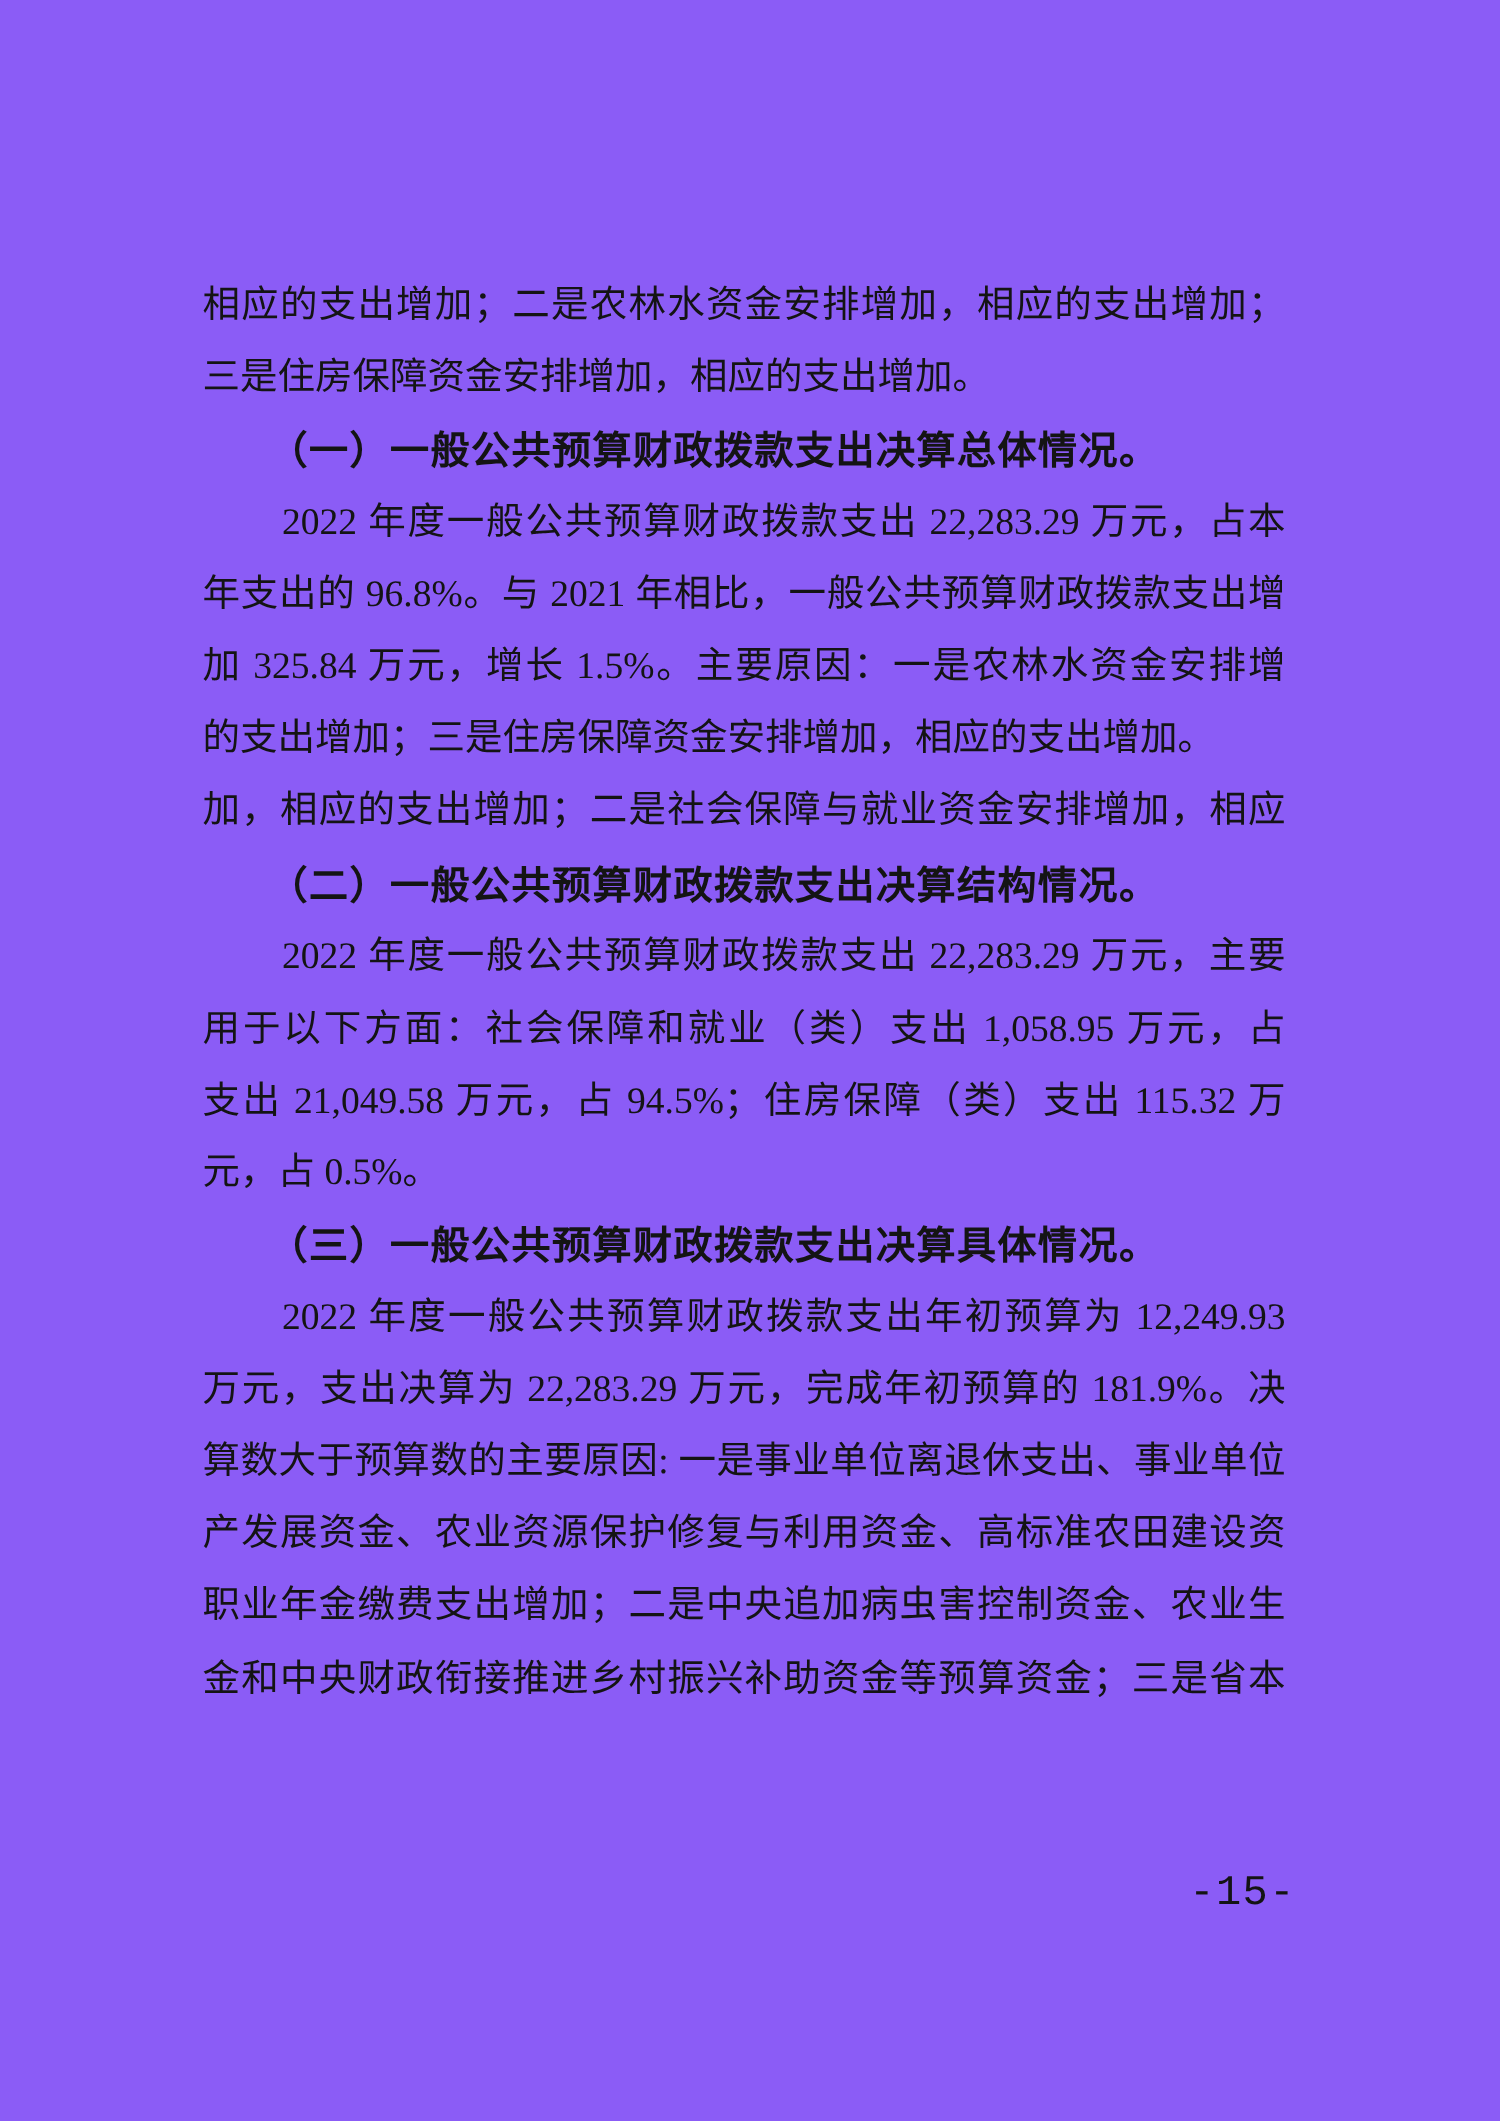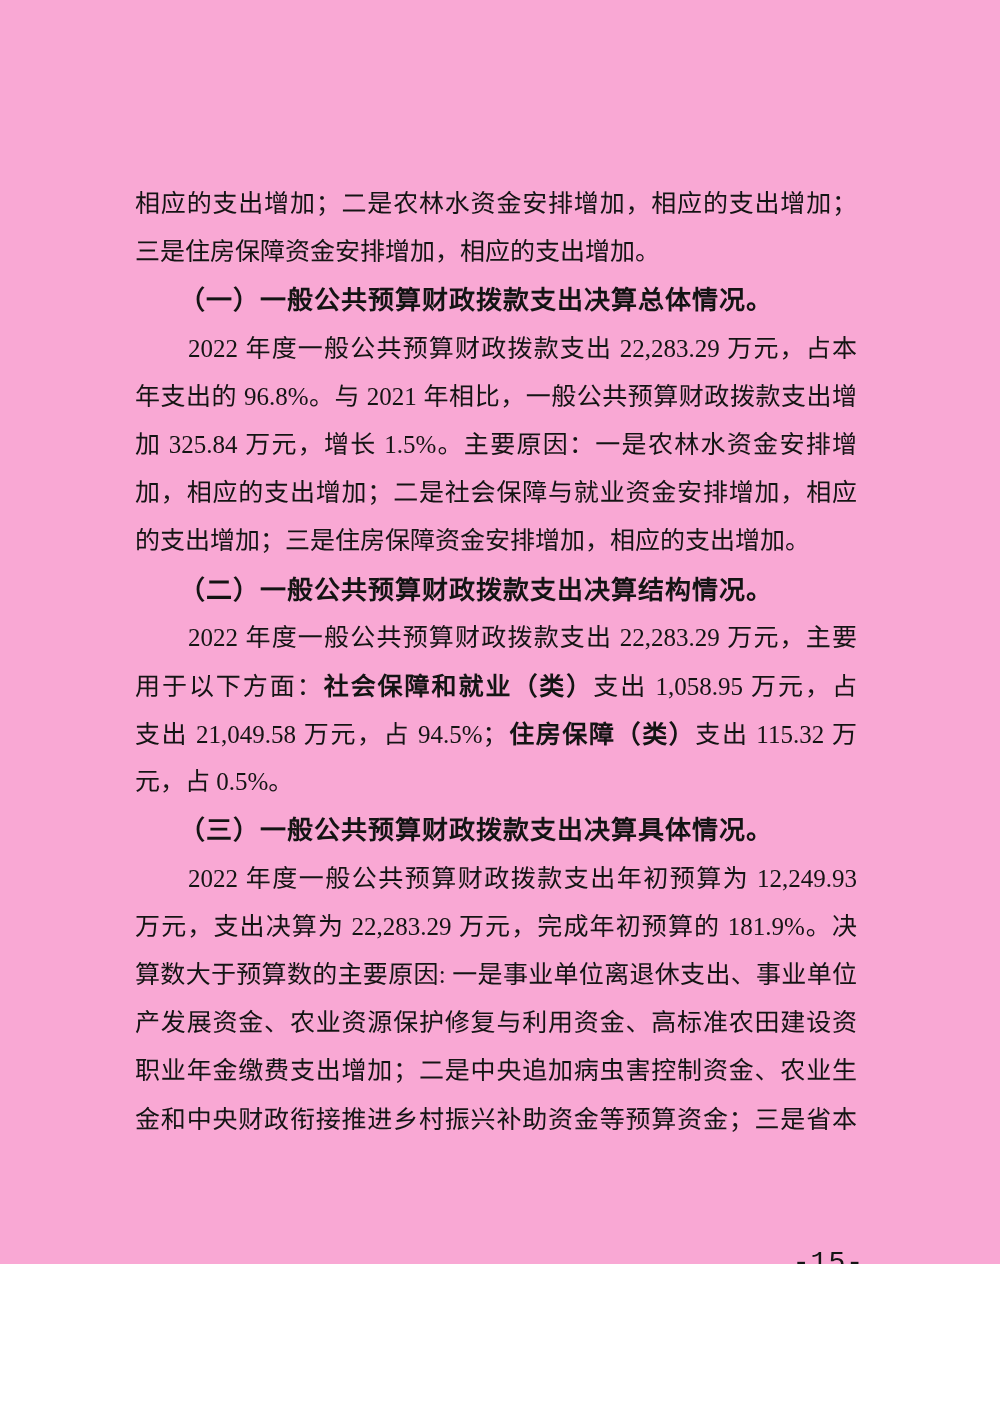--- a/index.html
+++ b/index.html
@@ -3,22 +3,22 @@
 <meta charset="utf-8">
 <style>
   html, body {
     margin: 0;
     padding: 0;
     background: #ffffff;
   }
   .page {
     position: relative;
     width: 1000px;
-    height: 1264px;
-    background: #f9a8d4;
+    height: 1414px;
+    background: #8b5cf6;
     font-family: "Liberation Serif", serif;
     color: #141414;
     overflow: hidden;
   }
   .textblock {
     position: absolute;
     left: 135px;
     top: 180px;
     width: 722px;
   }
@@ -41,21 +41,21 @@
     font-family: "Liberation Sans", sans-serif;
     font-weight: 700;
     font-size: 26px;
     text-align: left;
     text-align-last: left;
     text-indent: 44px;
     letter-spacing: 1px;
   }
   .b {
     font-family: "Liberation Sans", sans-serif;
-    font-weight: 700;
+    font-weight: 400;
   }
   .page-num {
     position: absolute;
     top: 1248px;
     right: 136px;
     font-size: 28px;
     line-height: 30px;
     letter-spacing: 1px;
     font-family: Liberation Mono, monospace;
     color: #141414;
@@ -80,25 +80,25 @@
     </div>
     <div class="line indent">
       <span>2022 年度一般公共预算财政拨款支出 22,283.29 万元，占本</span>
     </div>
     <div class="line">
       <span>年支出的 96.8%。与 2021 年相比，一般公共预算财政拨款支出增</span>
     </div>
     <div class="line">
       <span>加 325.84 万元，增长 1.5%。主要原因：一是农林水资金安排增</span>
     </div>
+    <div class="line last">
+      <span>的支出增加；三是住房保障资金安排增加，相应的支出增加。</span>
+    </div>
     <div class="line">
       <span>加，相应的支出增加；二是社会保障与就业资金安排增加，相应</span>
-    </div>
-    <div class="line last">
-      <span>的支出增加；三是住房保障资金安排增加，相应的支出增加。</span>
     </div>
 
     <div class="line heading">
       <span>（二）一般公共预算财政拨款支出决算结构情况。</span>
     </div>
     <div class="line indent">
       <span>2022 年度一般公共预算财政拨款支出 22,283.29 万元，主要</span>
     </div>
     <div class="line">
       <span>用于以下方面：</span><span class="b">社会保障和就业（类）</span><span>支出 1,058.95 万元，占</span>

